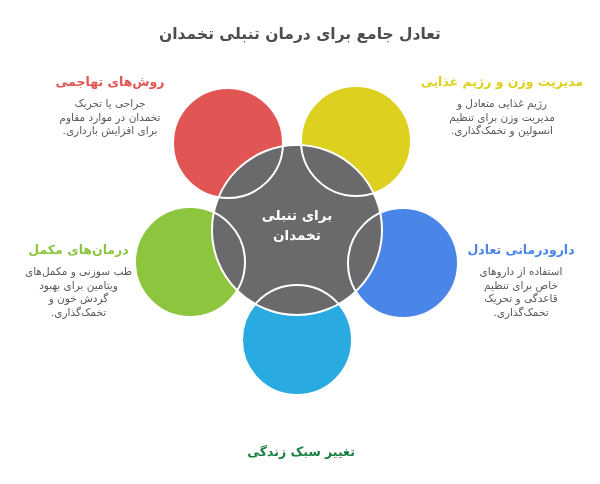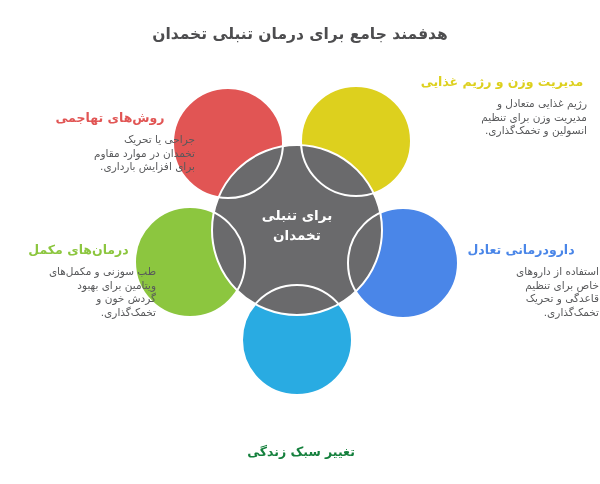--- a/index.html
+++ b/index.html
@@ -44,34 +44,33 @@
   }
   .label .heading {
     font-size: 12.5px;
     font-weight: bold;
   }
   .label .desc {
     margin-top: 8px;
     font-size: 10.5px;
     line-height: 1.3;
     white-space: pre-line;
-    text-align: right;
   }
   .pos-top-left  { left: 25px;  top: 74px;  width: 170px; }
   .pos-top-right { left: 417px; top: 74px;  width: 170px; }
   .pos-left      { left: 1px;   top: 242px; width: 155px; }
   .pos-right     { left: 443px; top: 242px; width: 156px; }
   .pos-bottom    { left: 216px; top: 403px; width: 170px; }
 </style>
 </head>
 <body>
 
 <div class="canvas">
 
-  <h1 class="title" style="color: rgb(77, 77, 79);">هدفمند جامع برای درمان تنبلی تخمدان</h1>
+  <h1 class="title" style="color: rgb(77, 77, 79);">تعادل جامع برای درمان تنبلی تخمدان</h1>
 
   <svg class="diagram" viewBox="0 0 600 484" xmlns="http://www.w3.org/2000/svg">
 
     <g>
       <circle cx="228" cy="143" r="55" fill="#E15554"></circle>
       <circle cx="356" cy="141" r="55" fill="#DDD01E"></circle>
       <circle cx="190" cy="262" r="55" fill="#8CC63F"></circle>
       <circle cx="403" cy="263" r="55" fill="#4A86E8"></circle>
       <circle cx="297" cy="340" r="55" fill="#29ABE2"></circle>
     </g>
@@ -85,21 +84,21 @@
       <circle cx="403" cy="263" r="55"></circle>
       <circle cx="297" cy="340" r="55"></circle>
       <circle cx="297" cy="230" r="85"></circle>
     </g>
   </svg>
 
   <div class="center-label" style="color: rgb(255, 255, 255);">برای تنبلی
 تخمدان</div>
 
   <div class="label pos-top-left">
-    <div class="heading" style="color: rgb(225, 85, 84); margin-top: 36px;">روش‌های تهاجمی</div>
+    <div class="heading" style="color: rgb(225, 85, 84);">روش‌های تهاجمی</div>
     <div class="desc" style="color: rgb(88, 89, 91);">جراحی یا تحریک
 تخمدان در موارد مقاوم
 برای افزایش بارداری.</div>
   </div>
 
   <div class="label pos-top-right">
     <div class="heading" style="color: rgb(221, 208, 30);">مدیریت وزن و رژیم غذایی</div>
     <div class="desc" style="color: rgb(88, 89, 91);">رژیم غذایی متعادل و
 مدیریت وزن برای تنظیم
 انسولین و تخمک‌گذاری.</div>

